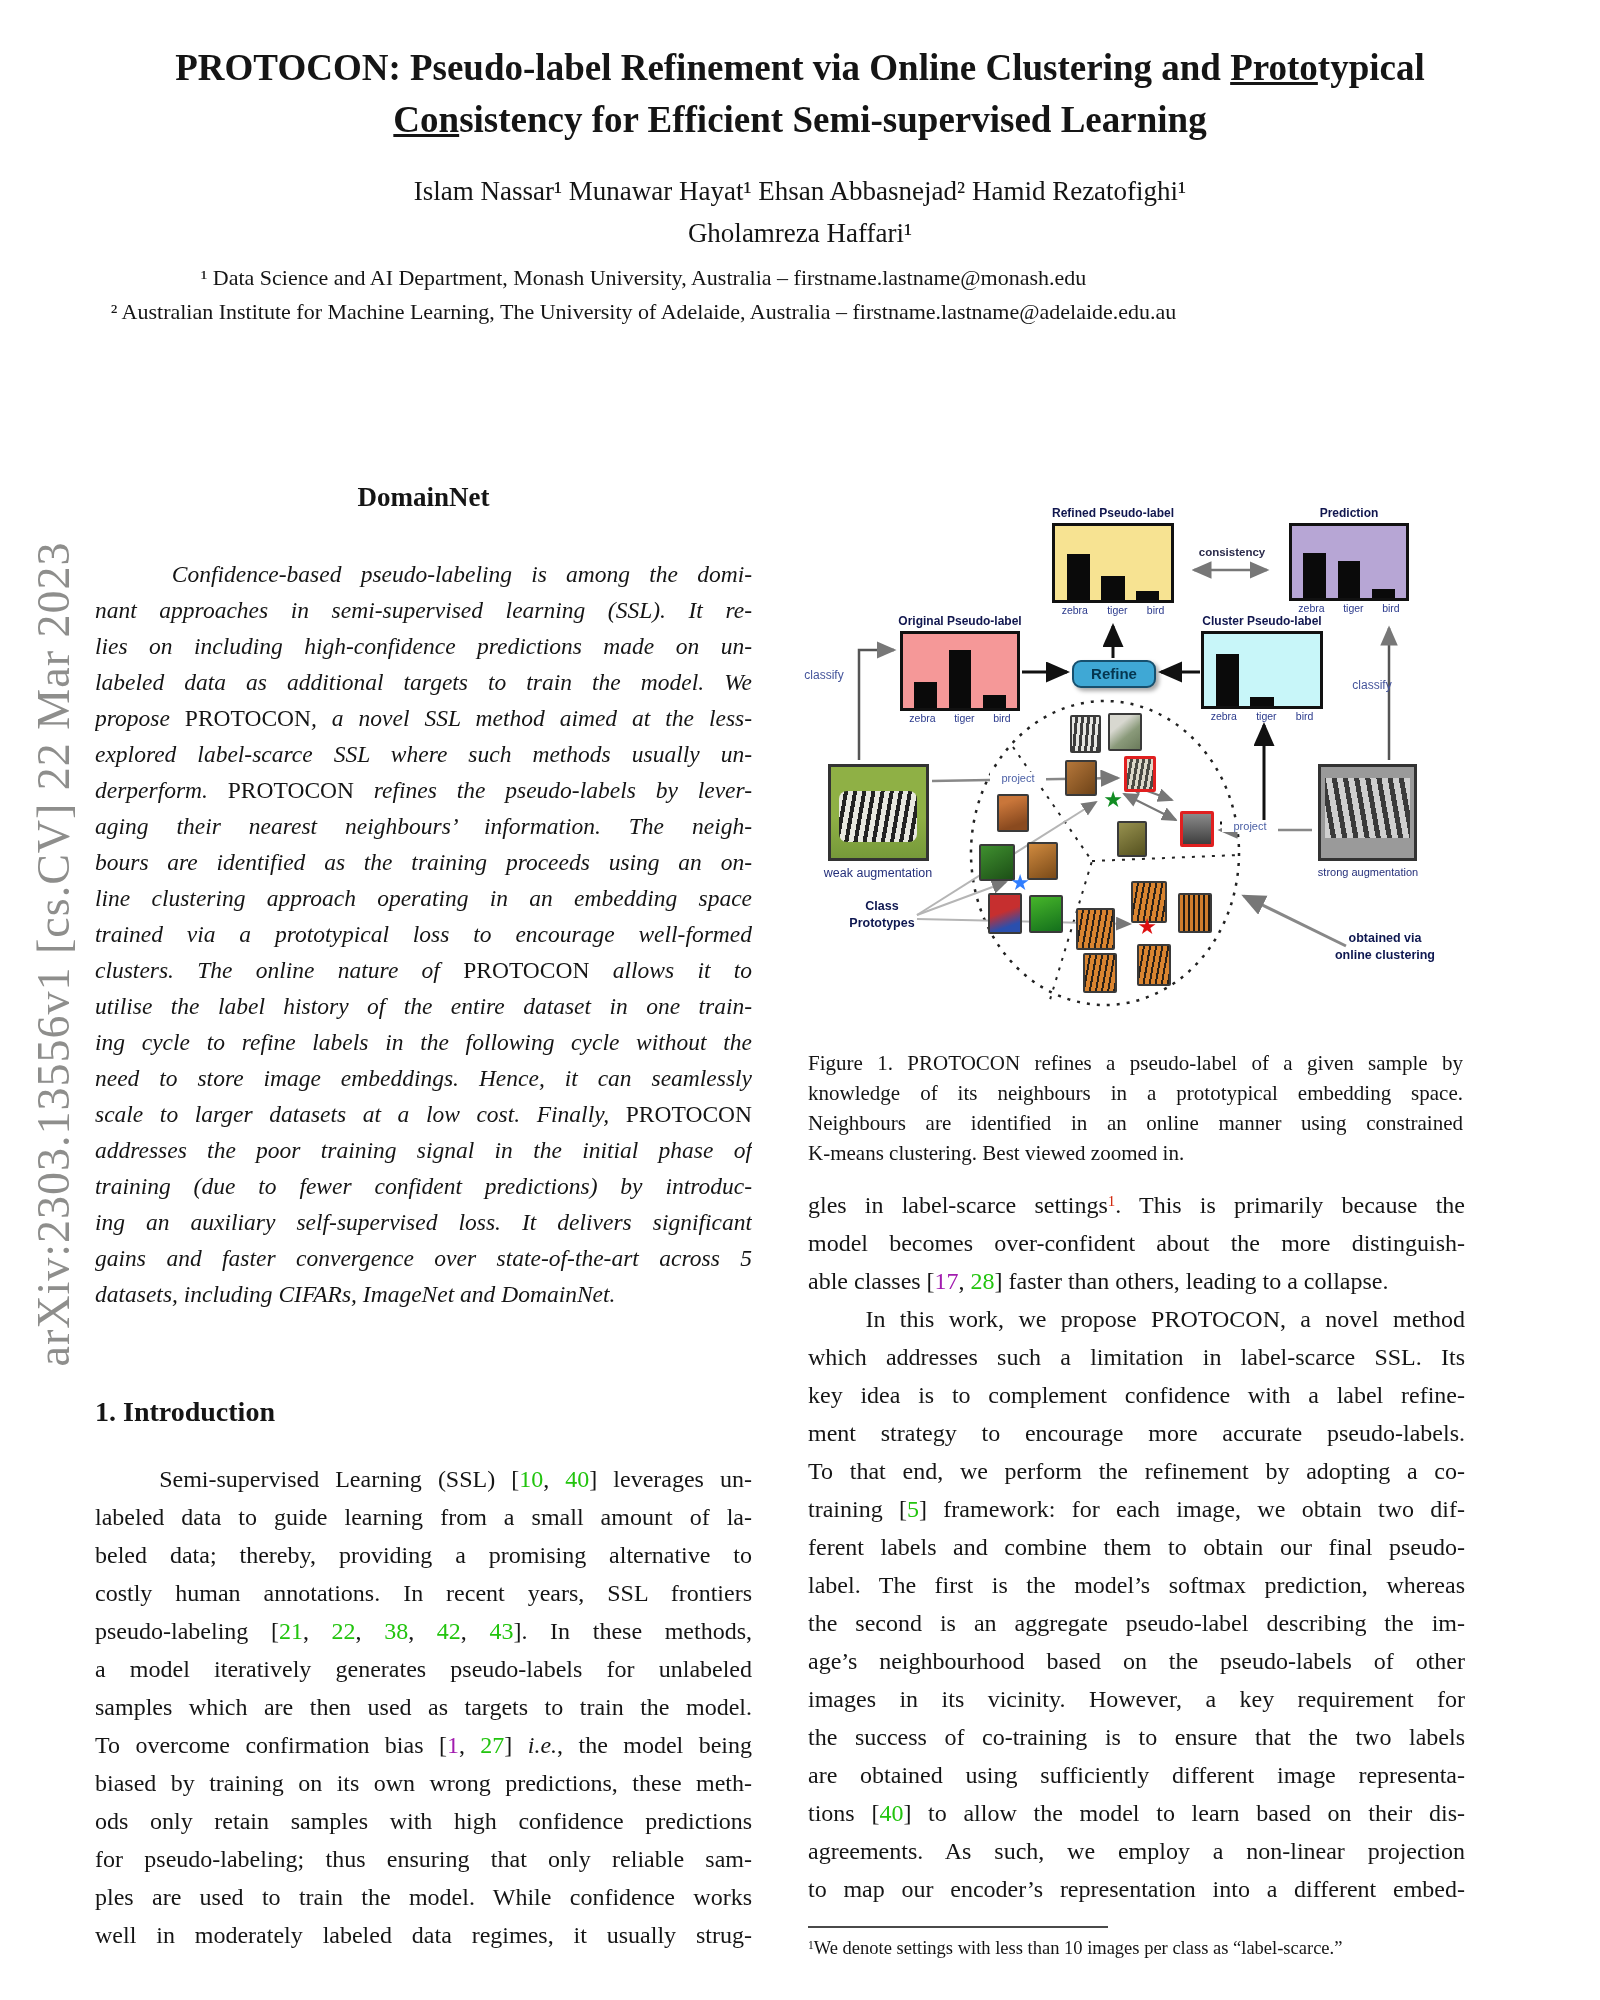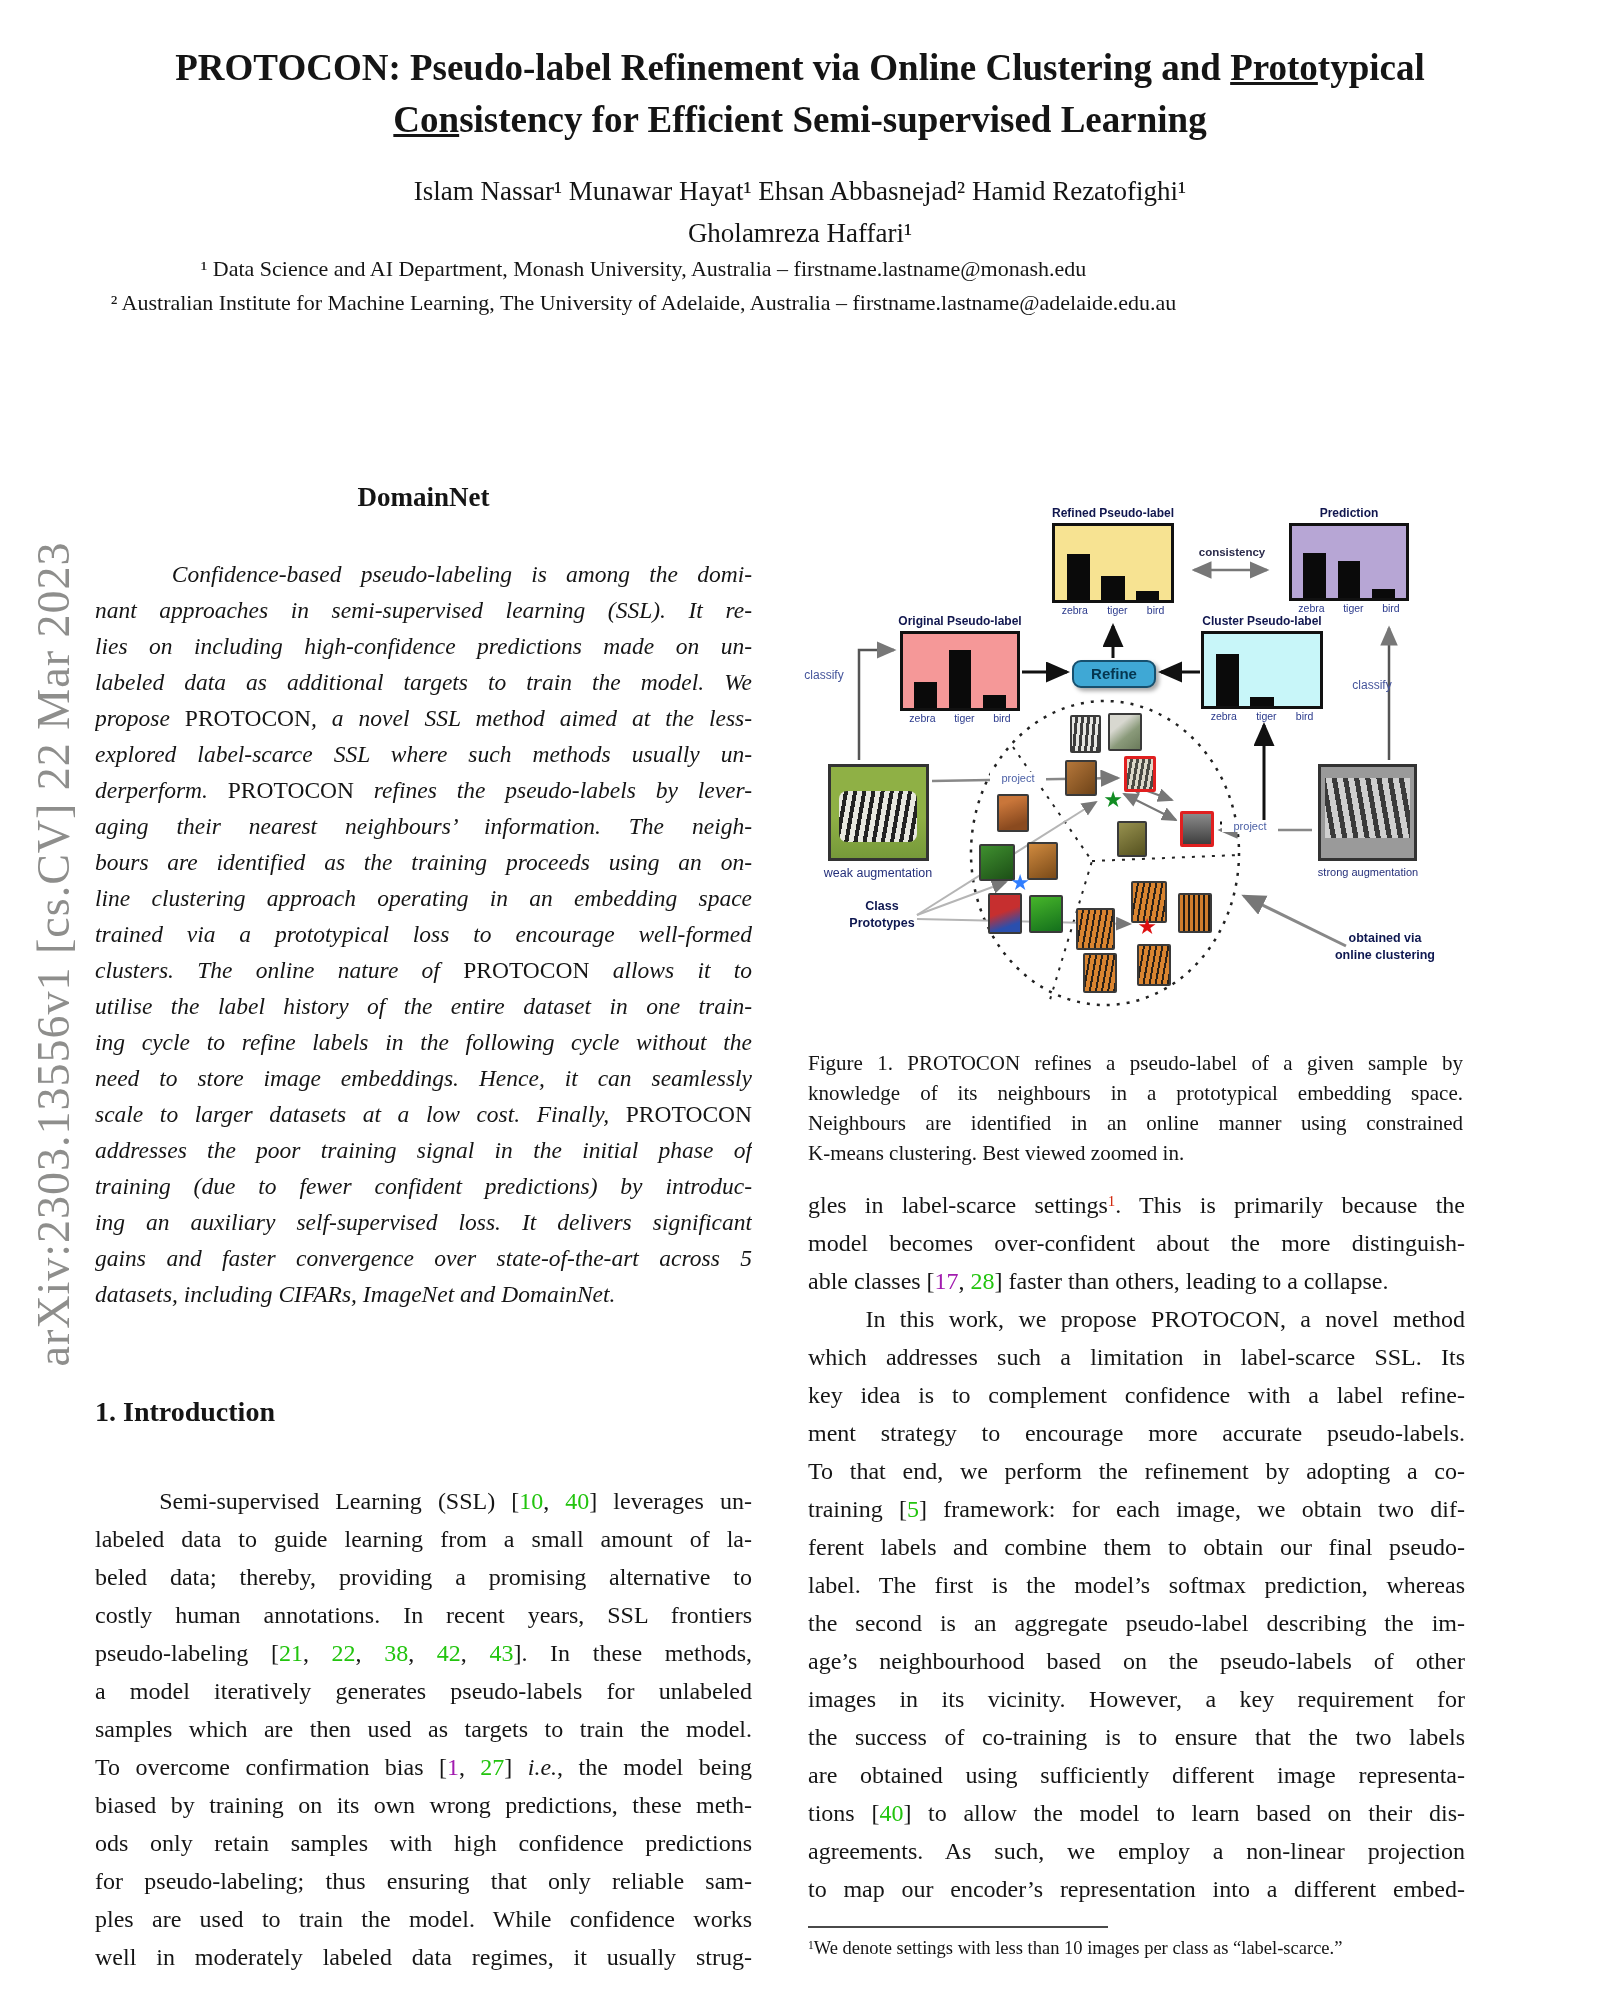--- a/index.html
+++ b/index.html
@@ -9,29 +9,29 @@
   
   .arxiv{position:absolute;left:-520px;top:926px;width:1150px;height:56px;
          transform:rotate(-90deg);text-align:center;font-size:46px;color:#8e8e8c;
          letter-spacing:1px;white-space:nowrap;}
 
   
   .title-wrap{position:absolute;left:0;top:42px;width:1600px;}
   .title-wrap .ln{height:52px;line-height:52px;font-size:37px;font-weight:700;
                   text-align:center;text-align-last:auto;overflow:visible;}
   .authors{position:absolute;left:0;width:1600px;text-align:center;font-size:27px;}
-  .affil{position:absolute;left:0;width:1287px;text-align:center;font-size:22px;}
+  .affil{position:absolute;left:0;width:1287px;text-align:center;font-size:22px;margin-top:9px;}
 
   
   .lines{position:absolute;}
   .ln{display:block;text-align:justify;text-align-last:justify;overflow:hidden;}
   .ln.noj{text-align-last:left;}
   .abs-lines{left:95px;top:556px;width:657px;}
   .abs-lines .ln{height:36px;line-height:36px;font-size:23.5px;font-style:italic;}
-  .intro-lines{left:95px;top:1460px;width:657px;margin-top:22px;}
+  .intro-lines{left:95px;top:1460px;width:657px;}
   .intro-lines .ln{height:38px;line-height:38px;font-size:24px;}
   .right-lines{left:808px;top:1186px;width:657px;}
   .right-lines .ln{height:38px;line-height:38px;font-size:24px;}
   .cap-lines{left:808px;top:1048px;width:655px;}
   .cap-lines .ln{height:30px;line-height:30px;font-size:21px;}
   .foot-lines{left:808px;top:1938px;width:657px;}
   .foot-lines .ln{height:26px;line-height:20px;font-size:18.5px;}
 
   .g{color:#22c40e;}
   .r{color:#a21caf;}

